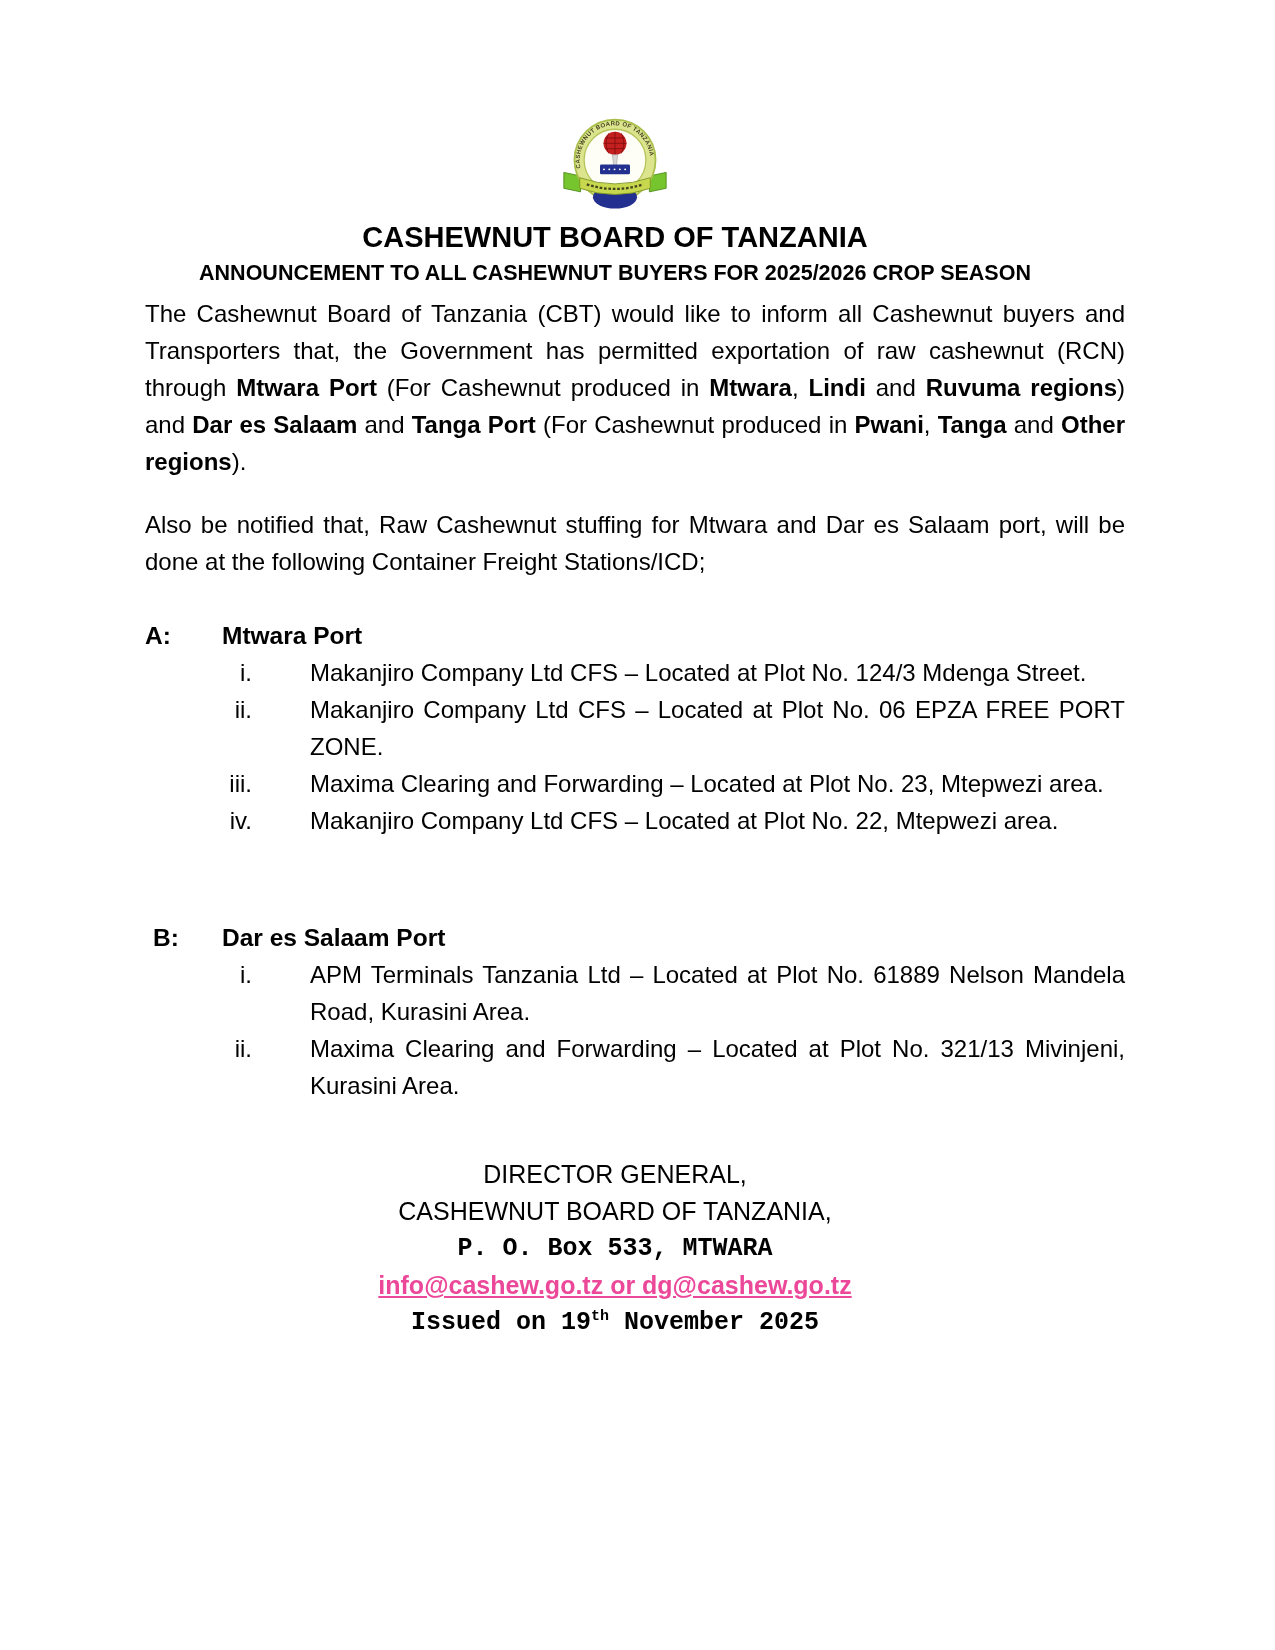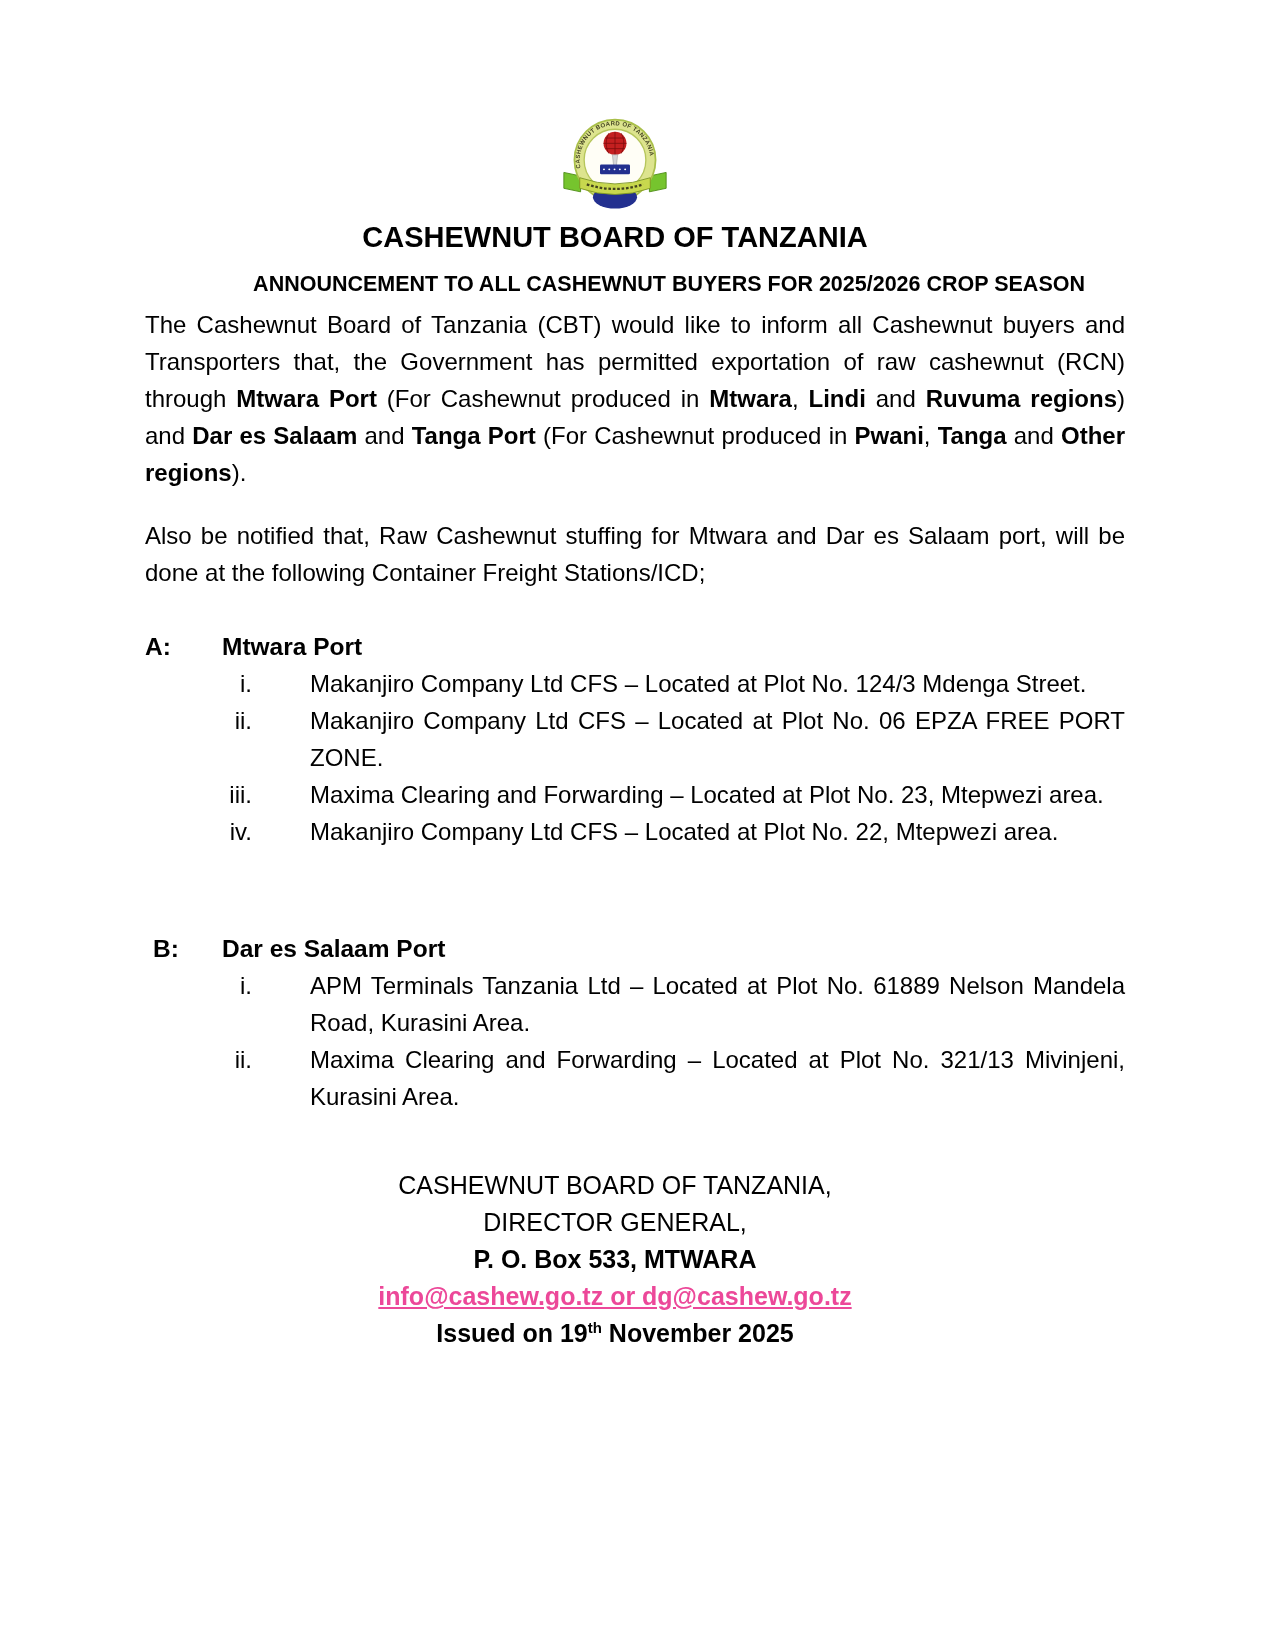--- a/index.html
+++ b/index.html
@@ -21,25 +21,24 @@
   .logo-wrap { margin-top: 116px; }
   .logo-svg { display: inline-block; width: 106px; height: 97px; }
 
   .title {
     margin-top: 2px;
     font-size: 29px;
     line-height: 36px;
     font-weight: bold;
   }
   .subtitle {
-    margin-top: 15px;
+    margin-top: 4px;
     font-size: 21.5px;
     line-height: 28px;
     font-weight: bold;
-    text-align: right;
   }
 
   .body-text {
     font-size: 24px;
     line-height: 37px;
   }
   .just { text-align: justify; text-justify: inter-word; }
   .para1 { margin-top: 8px; }
   .para2 { margin-top: 26px; }
 
@@ -56,21 +55,21 @@
 
   .li { display: flex; }
   .li .num { flex: 0 0 auto; width: 107px; text-align: right; }
   .li .txt { flex: 1 1 auto; margin-left: 58px; text-align: justify; text-justify: inter-word; }
 
   .footer {
     margin-top: 52px;
     font-size: 25px;
     line-height: 37px;
   }
-  .bold { font-weight: bold; }
+  .bold { font-weight: bold; font-family: Liberation Mono, monospace; }
   .email-line a {
     color: #ec4899;
     font-weight: bold;
     text-decoration: underline;
     cursor: pointer;
   }
   .issued sup {
     font-size: 15px;
     vertical-align: baseline;
     position: relative;
@@ -160,22 +159,22 @@
       <span class="num">i.</span>
       <span class="txt">APM Terminals Tanzania Ltd – Located at Plot No. 61889 Nelson Mandela Road, Kurasini Area.</span>
     </div>
     <div class="li body-text">
       <span class="num">ii.</span>
       <span class="txt">Maxima Clearing and Forwarding – Located at Plot No. 321/13 Mivinjeni, Kurasini Area.</span>
     </div>
   </div>
 
   <div class="footer center-col">
+    <div>DIRECTOR GENERAL,</div>
     <div>CASHEWNUT BOARD OF TANZANIA,</div>
-    <div>DIRECTOR GENERAL,</div>
     <div class="bold">P. O. Box 533, MTWARA</div>
     <div class="email-line">
       <a href="#">info@cashew.go.tz or dg@cashew.go.tz</a>
     </div>
     <div class="issued bold">
       <span>Issued on 19</span><sup>th</sup><span> November 2025</span>
     </div>
   </div>
 
 </div>

